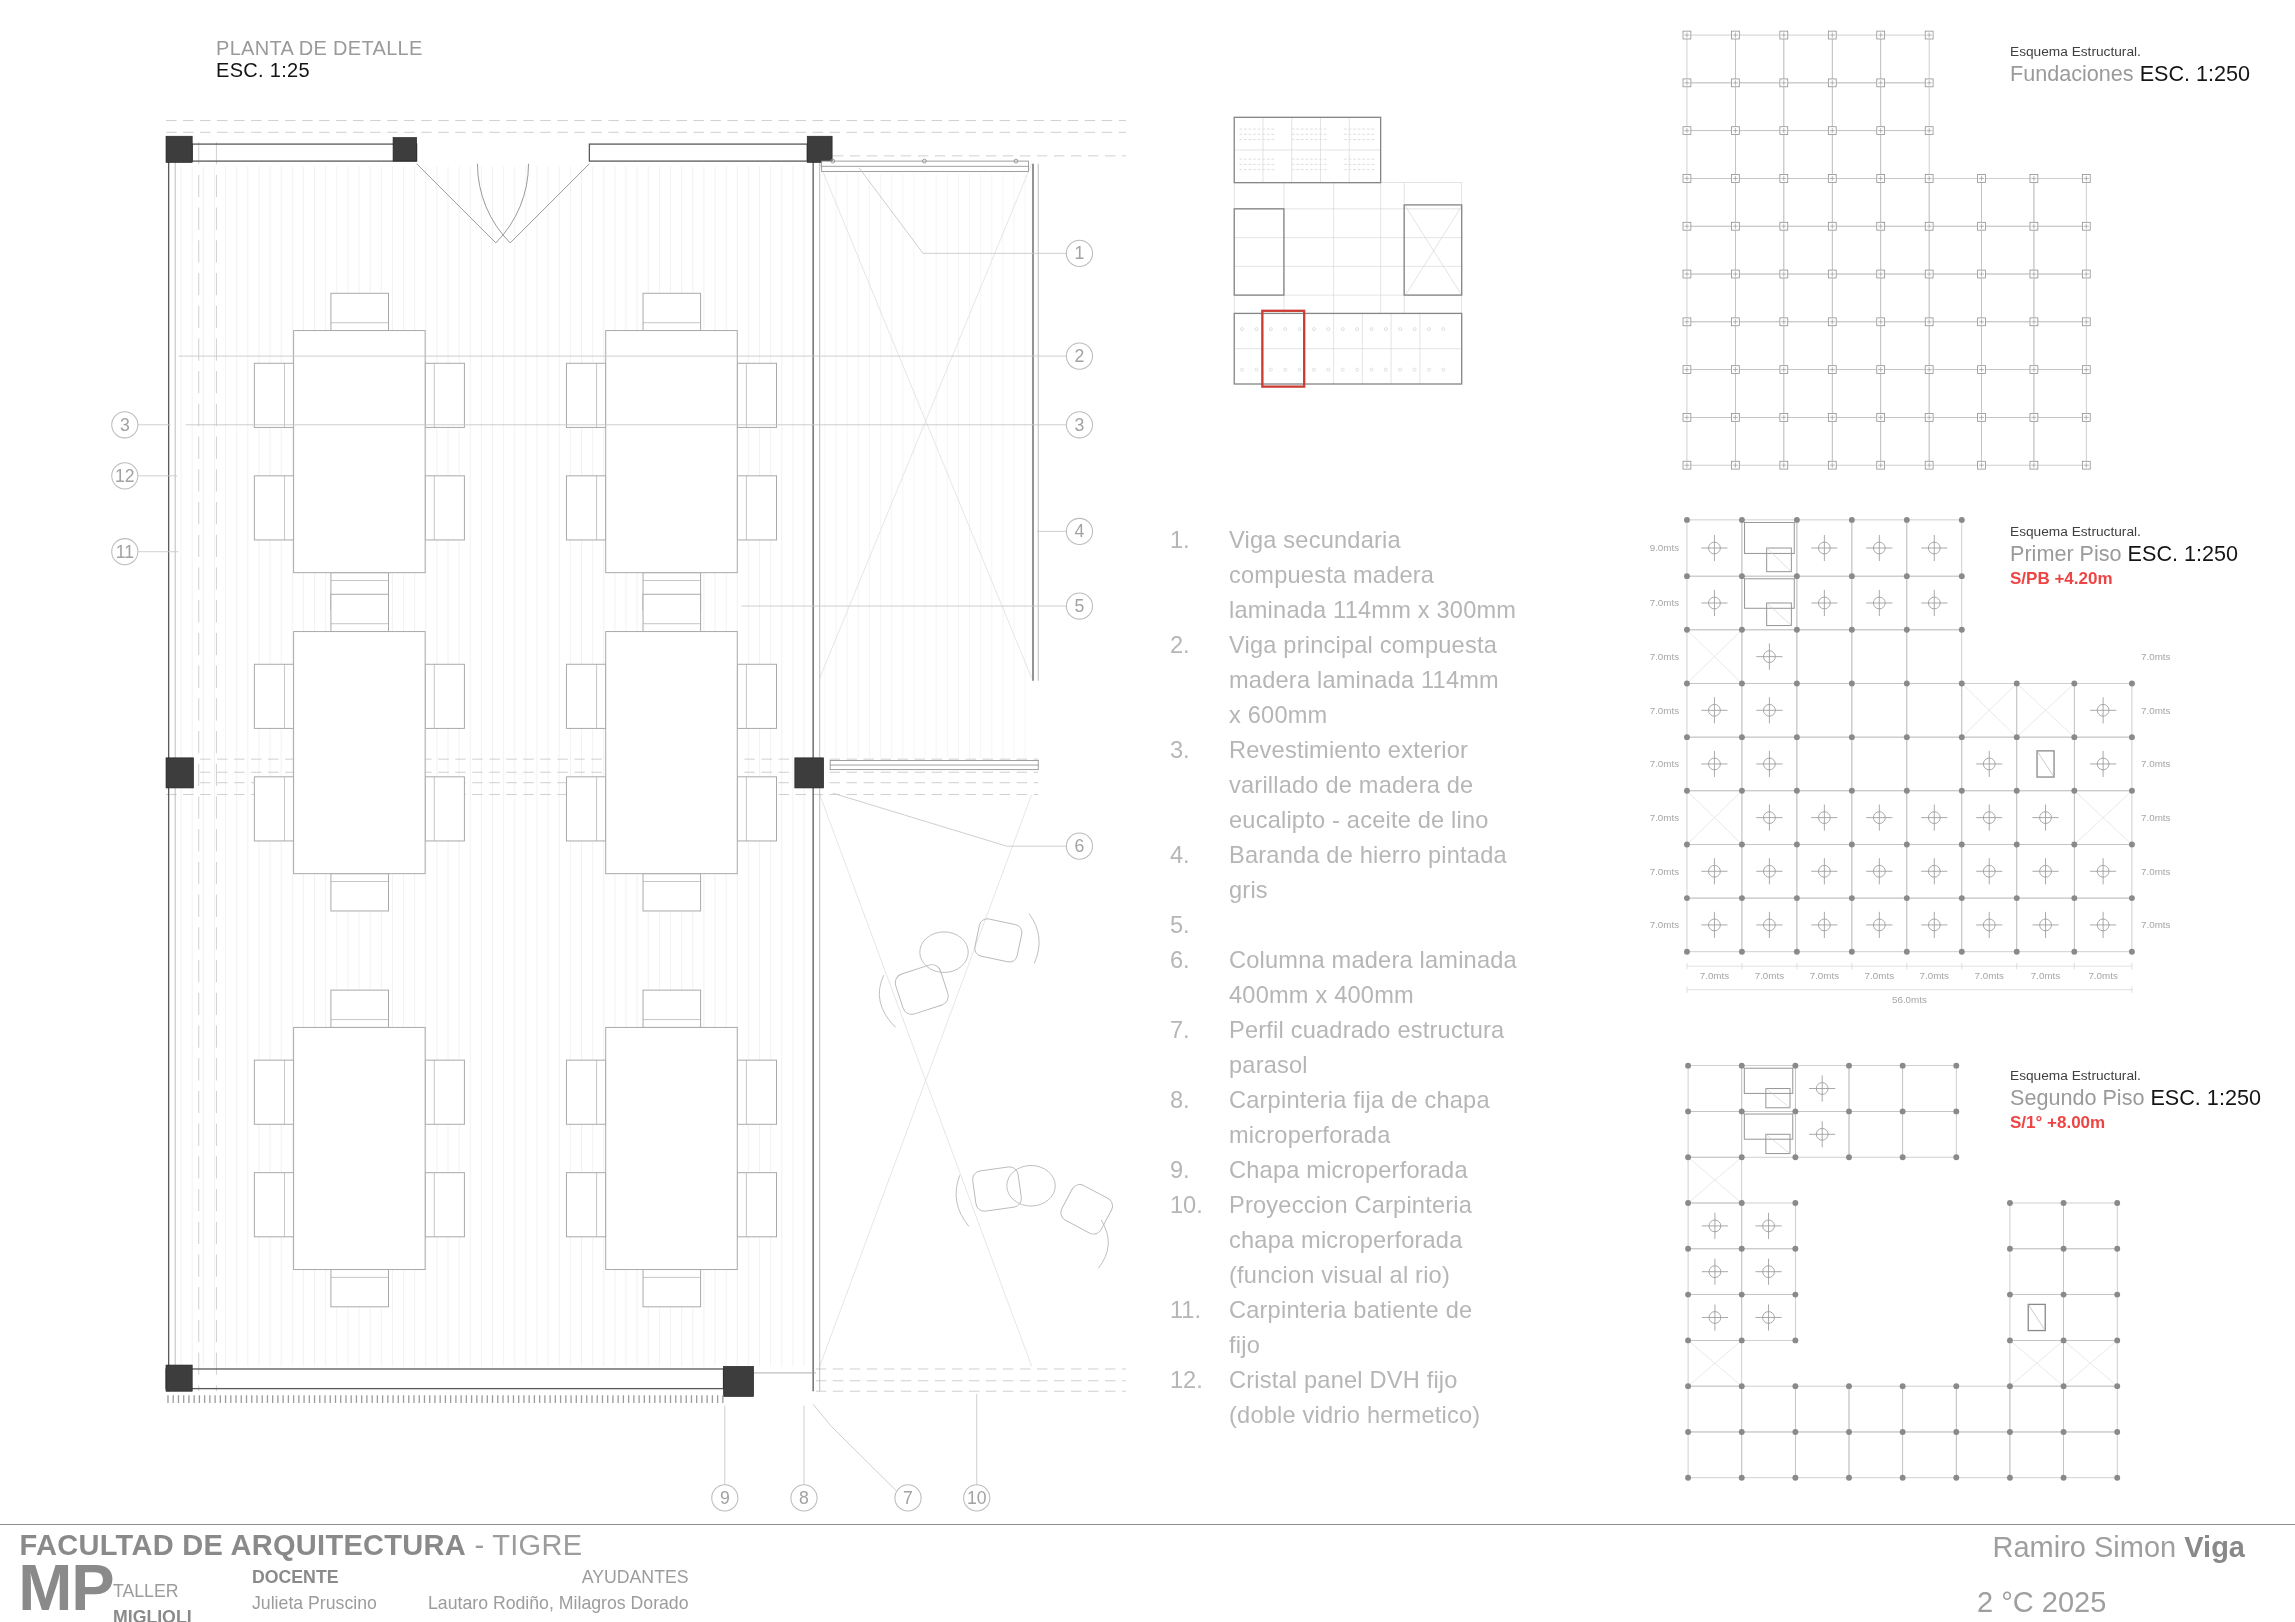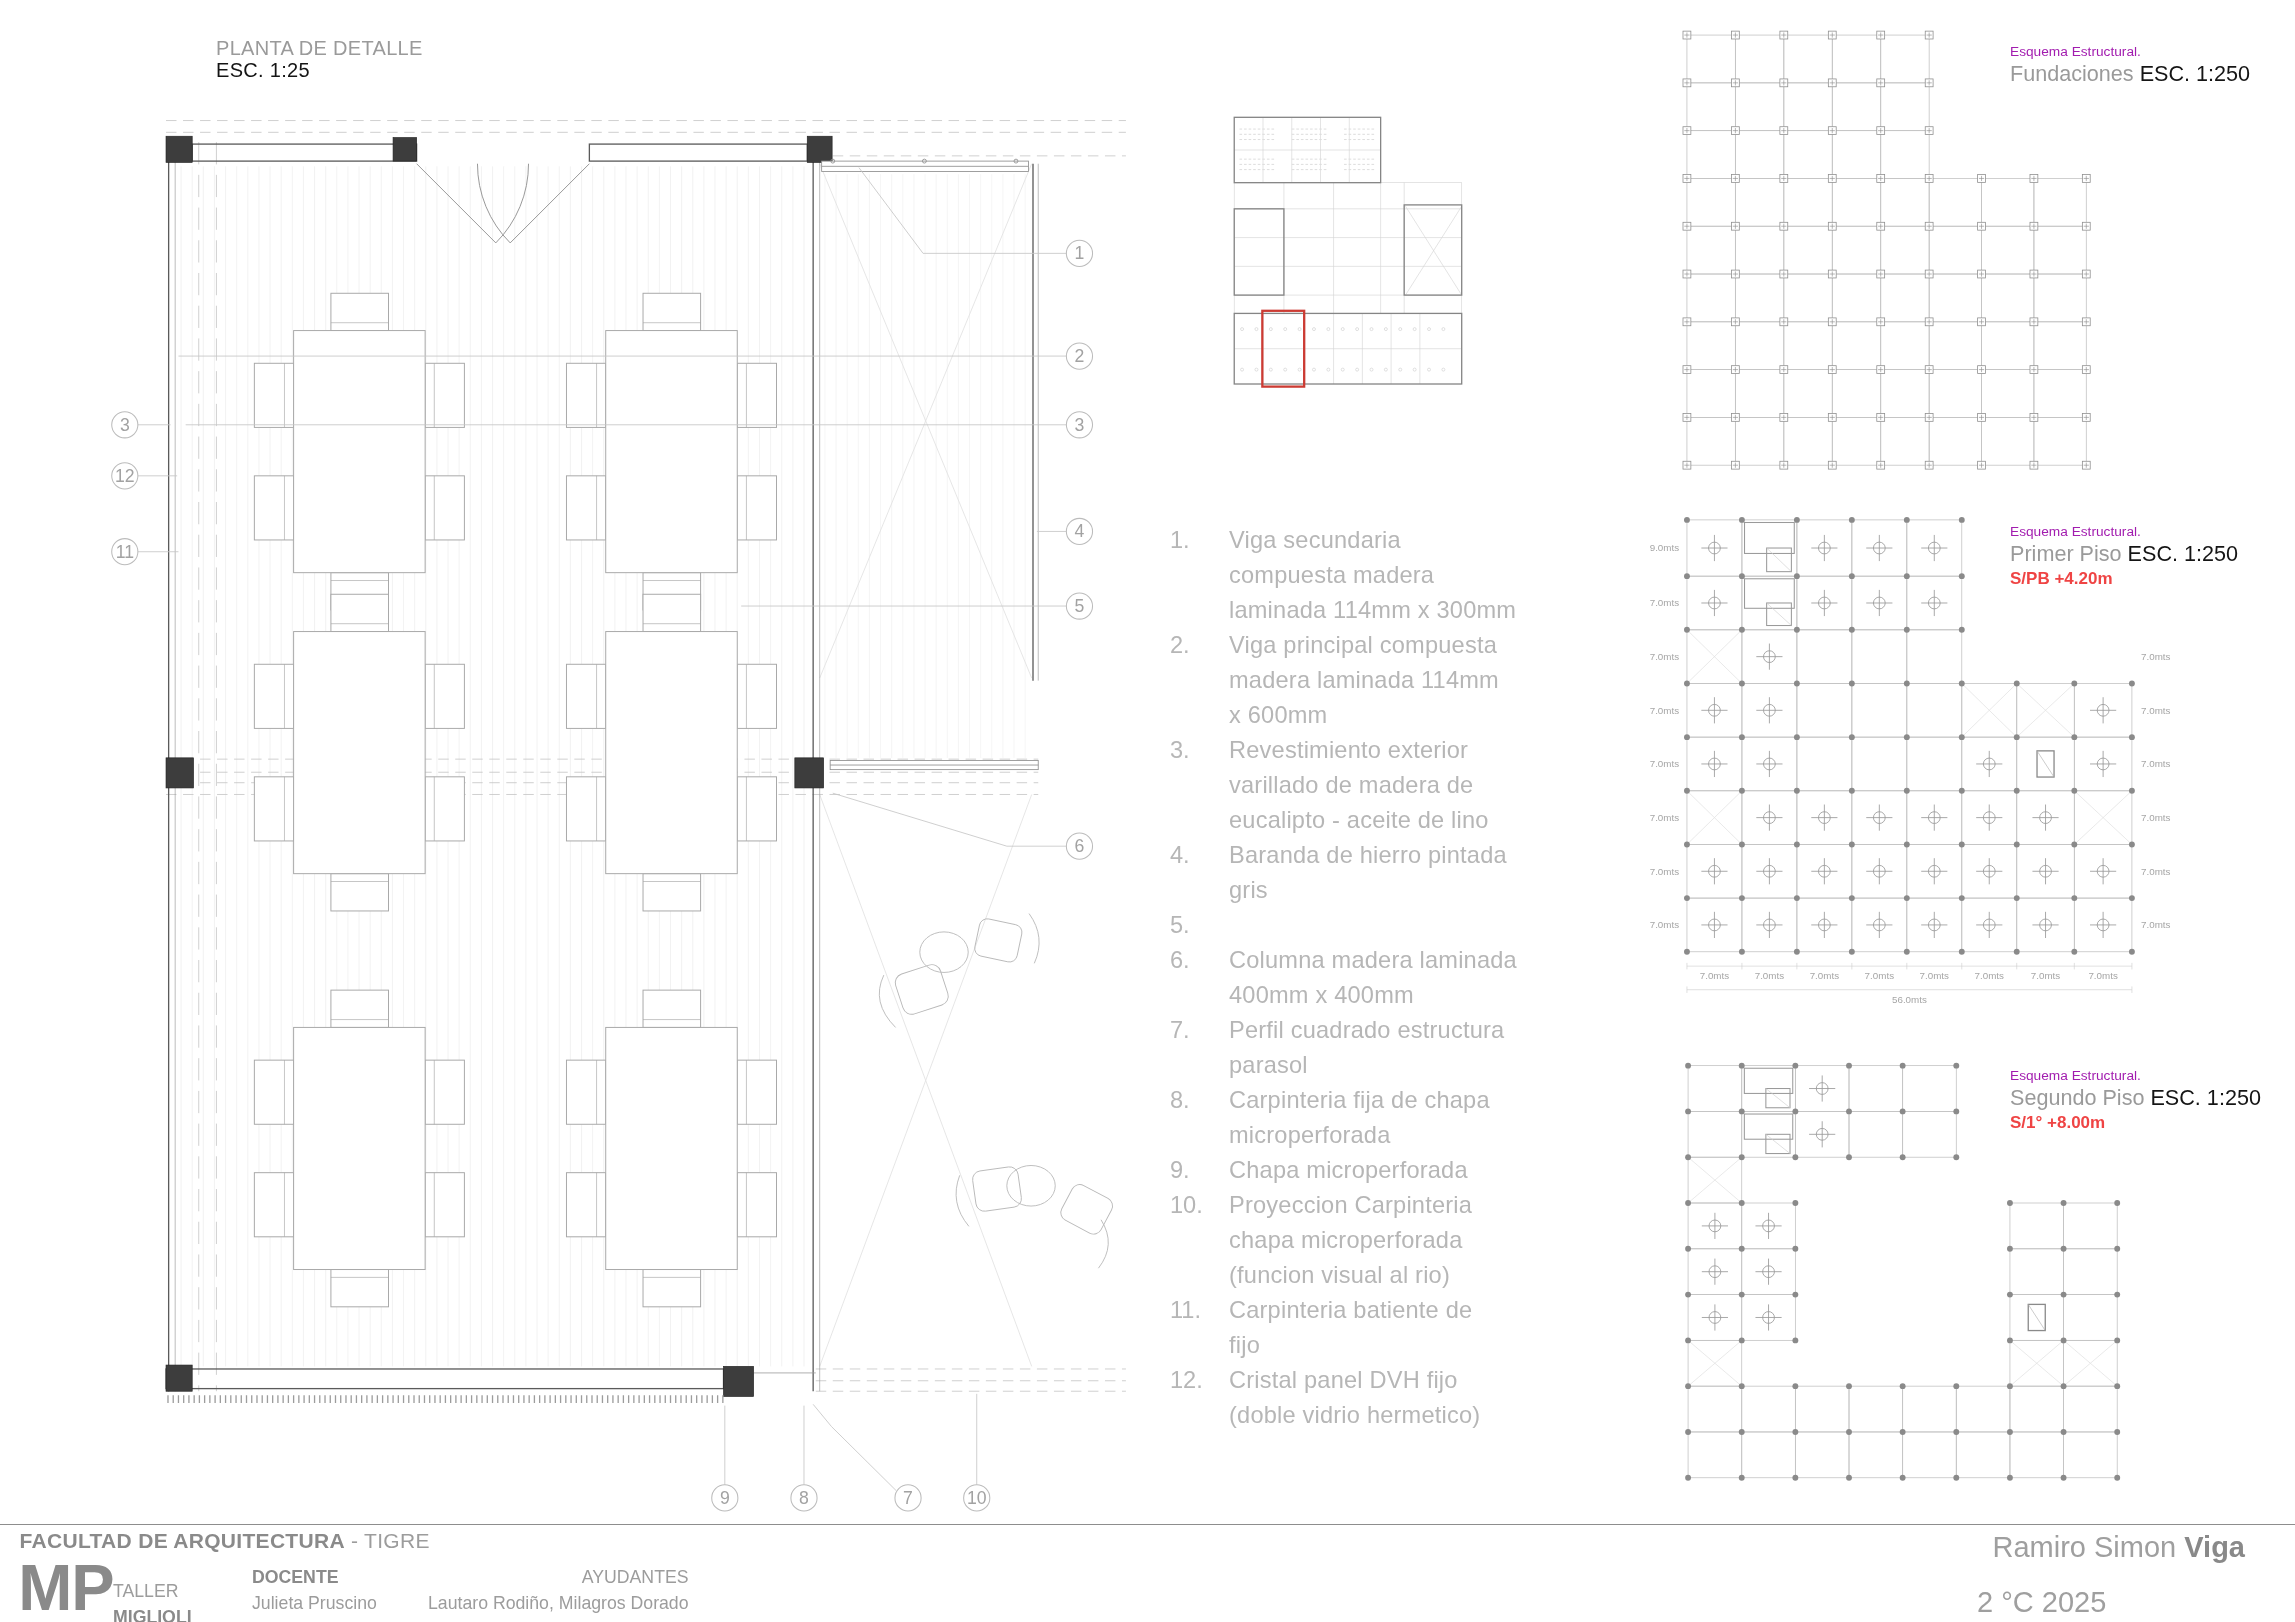--- a/index.html
+++ b/index.html
@@ -10,28 +10,28 @@
   #hdr{left:168px;top:37px;line-height:22px;margin-left:48px;}
   #hdr .t1{font-size:20px;color:#9a9a9a;letter-spacing:0.3px;}
   #hdr .t2{font-size:20px;color:#141414;letter-spacing:0.3px;}
   
   #legend{left:1170px;top:523px;width:445px;}
   .lg-row{display:flex;}
   .lg-num{width:59px;flex:0 0 59px;font-size:23.6px;line-height:35px;color:#b6b6b6;}
   .lg-txt{font-size:23.6px;line-height:35px;color:#b6b6b6;letter-spacing:0.2px;}
   
   .sch-label{width:281px;}
-  .sch-small{font-size:13.7px;color:#a21caf;line-height:17.7px;}
+  .sch-small{font-size:13.7px;color:#404040;line-height:17.7px;}
   .sch-name{font-size:21.6px;line-height:26px;}
   .sch-name .nm{color:#9a9a9a;}
   .sch-name .sc{color:#151515;}
   .sch-sub{font-size:17px;color:#ef4444;line-height:21px;margin-top:1.3px;font-weight:bold;}
   
   #tb-rule{left:0;top:1524px;width:2295px;height:1.3px;background:#8d8d8d;}
-  #tb-faculty{left:19.6px;top:1529px;font-size:21px;letter-spacing:0.3px;}
+  #tb-faculty{left:19.6px;top:1529px;font-size:29px;letter-spacing:0.3px;}
   #tb-faculty .b{font-weight:bold;color:#8a8a8a;}
   #tb-faculty .r{font-weight:normal;color:#9c9c9c;}
   #tb-logo{left:18.3px;top:1560px;font-size:65px;font-weight:bold;color:#8a8a8a;line-height:55px;letter-spacing:-1.3px;}
   .tb-col{top:1569px;font-size:17.7px;line-height:17.7px;}
   .tb-col .lab{color:#9c9c9c;}
   .tb-col .lab.b{color:#8a8a8a;font-weight:bold;}
   .tb-col .nm{margin-top:7.9px;color:#9c9c9c;}
   .tb-col .nm.b{color:#8a8a8a;font-weight:bold;}
   #tb-c1{left:113px;margin-top:14px;} #tb-c2{left:252px;} #tb-c3{left:428px;text-align:right;}
   #tb-student{left:1937px;top:1531px;width:308px;text-align:right;font-size:29px;color:#9f9f9f;}

